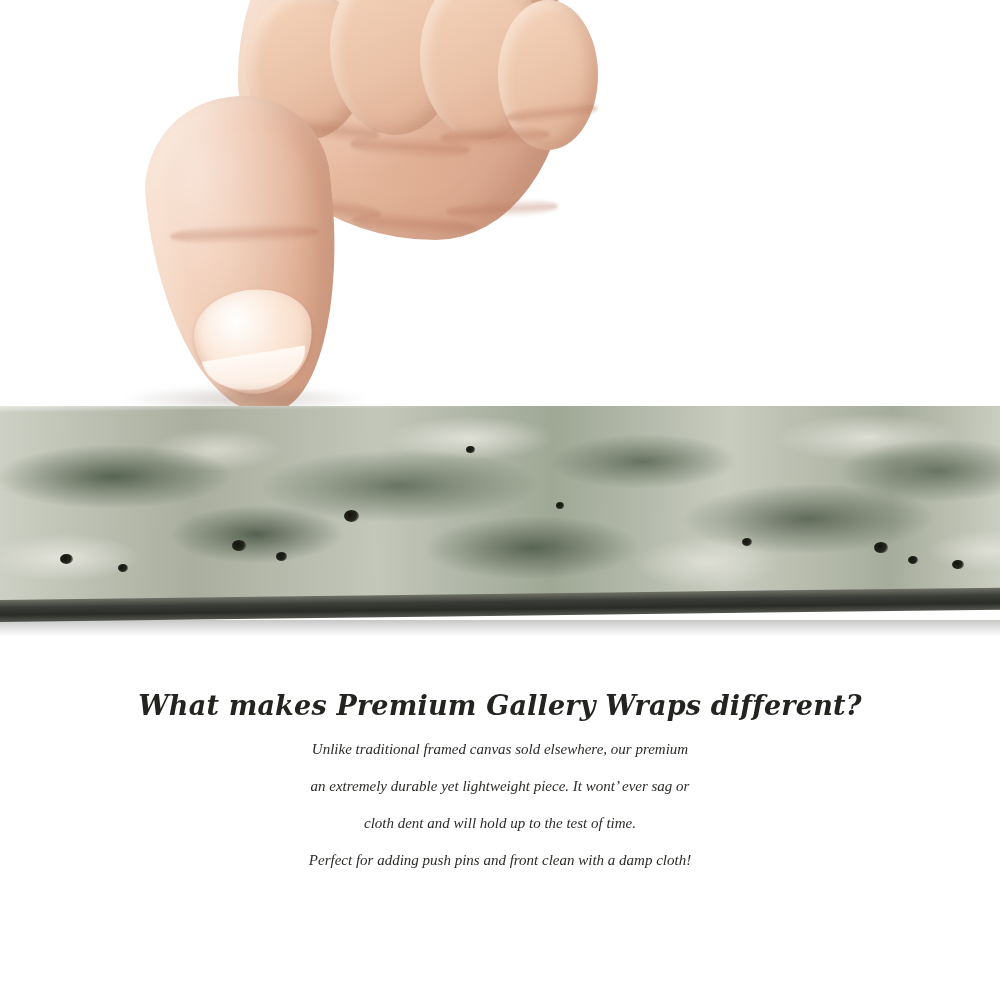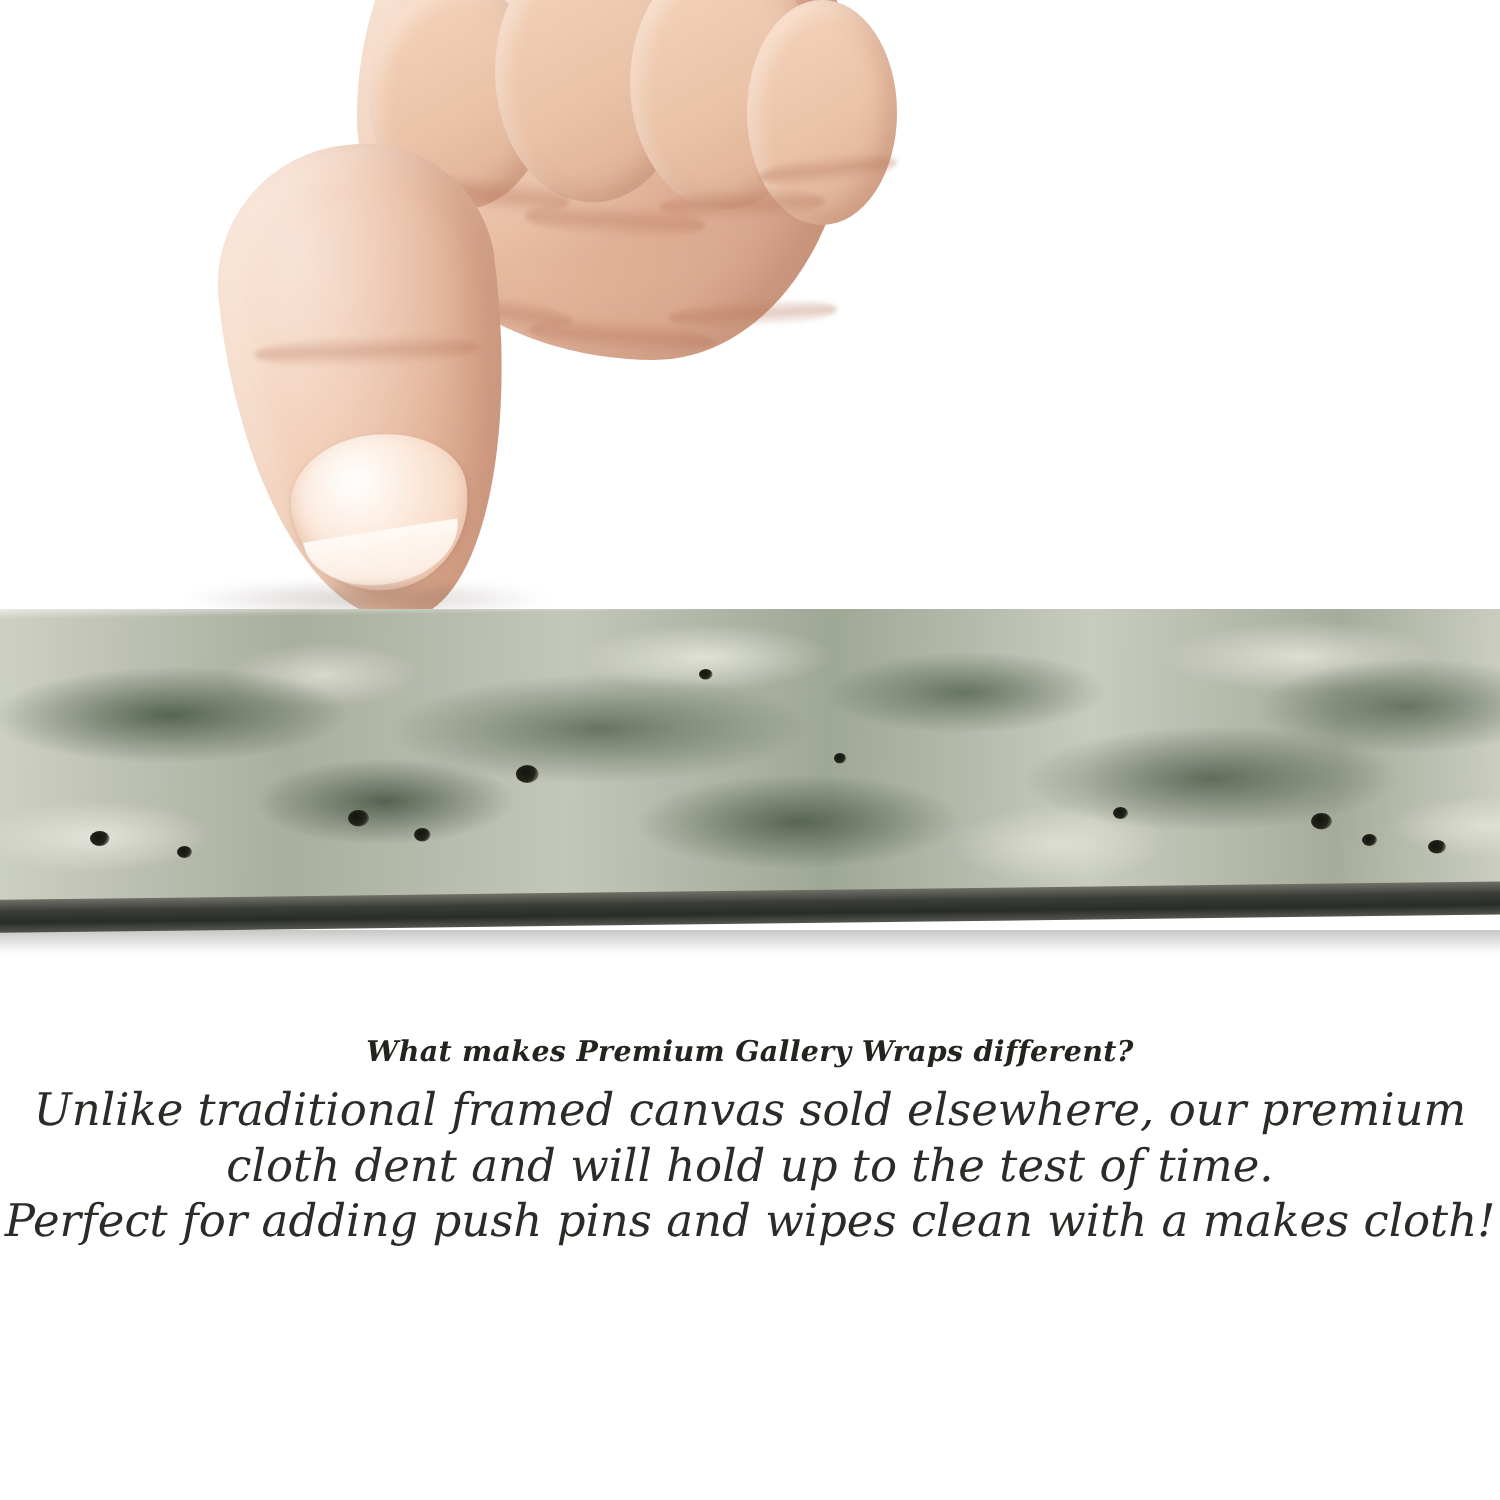--- a/index.html
+++ b/index.html
@@ -222,33 +222,34 @@
   .caption {
     position: absolute;
     left: 0;
     top: 690px;
     width: 1000px;
     text-align: center;
     font-family: "DejaVu Serif", serif;
     color: #2b2b2b;
   }
   .caption-title {
-    font-size: 19px;
+    font-size: 27px;
     font-style: italic;
     font-weight: 700;
     letter-spacing: 0.2px;
     margin: 0 0 10px 0;
     color: #23231f;
   }
   .caption-line {
-    font-size: 30px;
+    font-size: 15px;
     font-style: italic;
     line-height: 37px;
     margin: 0;
     color: #2b2b28;
+    font-family: Liberation Serif, serif;
   }
 </style>
 </head>
 <body>
 
 <div class="scene">
 
   <div class="hand-region">
     <div class="fist"></div>
     <div class="knuckle k1"></div>
@@ -288,17 +289,18 @@
     <div class="speck" style="left:908px; top:150px; width:10px; height:8px;"></div>
     <div class="speck" style="left:952px; top:154px; width:12px; height:9px;"></div>
 
     <div class="canvas-bottom-edge"></div>
   </div>
   <div class="canvas-bottom-shadow"></div>
 
   <div class="caption">
     <p class="caption-title">What makes Premium Gallery Wraps different?</p>
     <p class="caption-line">Unlike traditional framed canvas sold elsewhere, our premium</p>
+    <p class="caption-line">an extremely durable yet lightweight piece. It wont’ ever sag or</p>
     <p class="caption-line">cloth dent and will hold up to the test of time.</p>
-    <p class="caption-line">Perfect for adding push pins and wipes clean with a makes cloth!</p>
+    <p class="caption-line">Perfect for adding push pins and front clean with a damp cloth!</p>
   </div>
 
 </div>
 
 </body></html>

